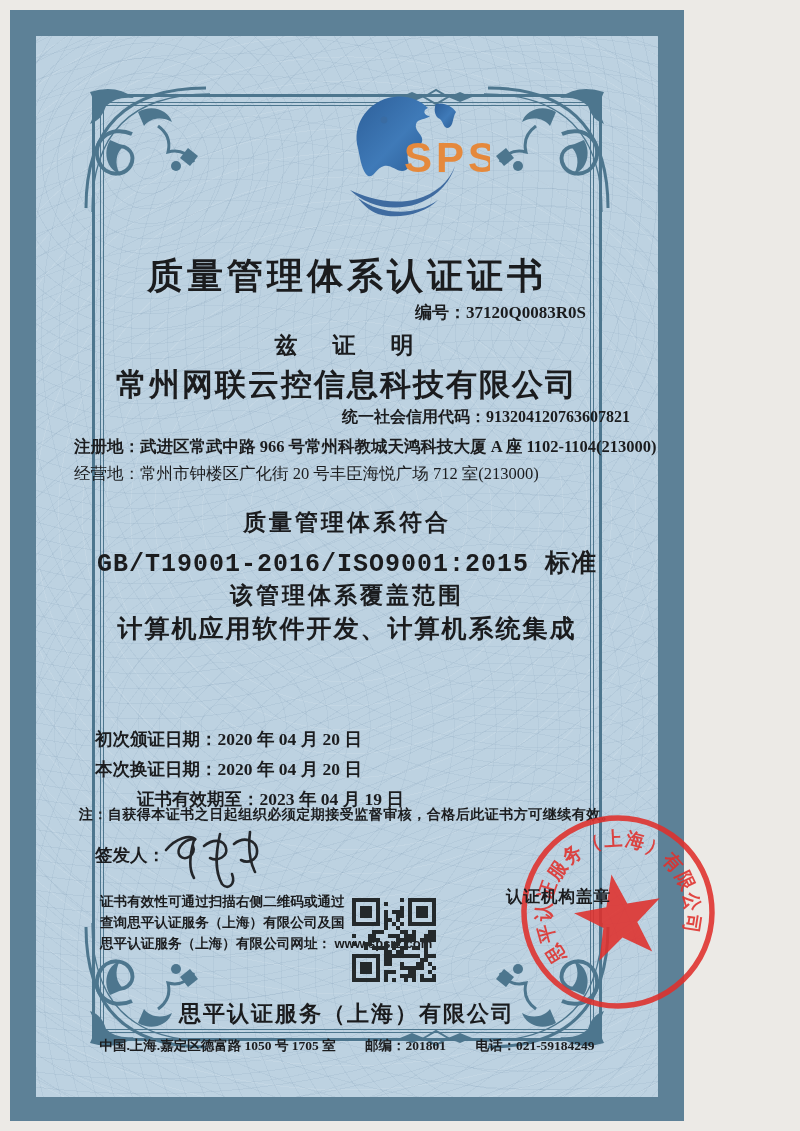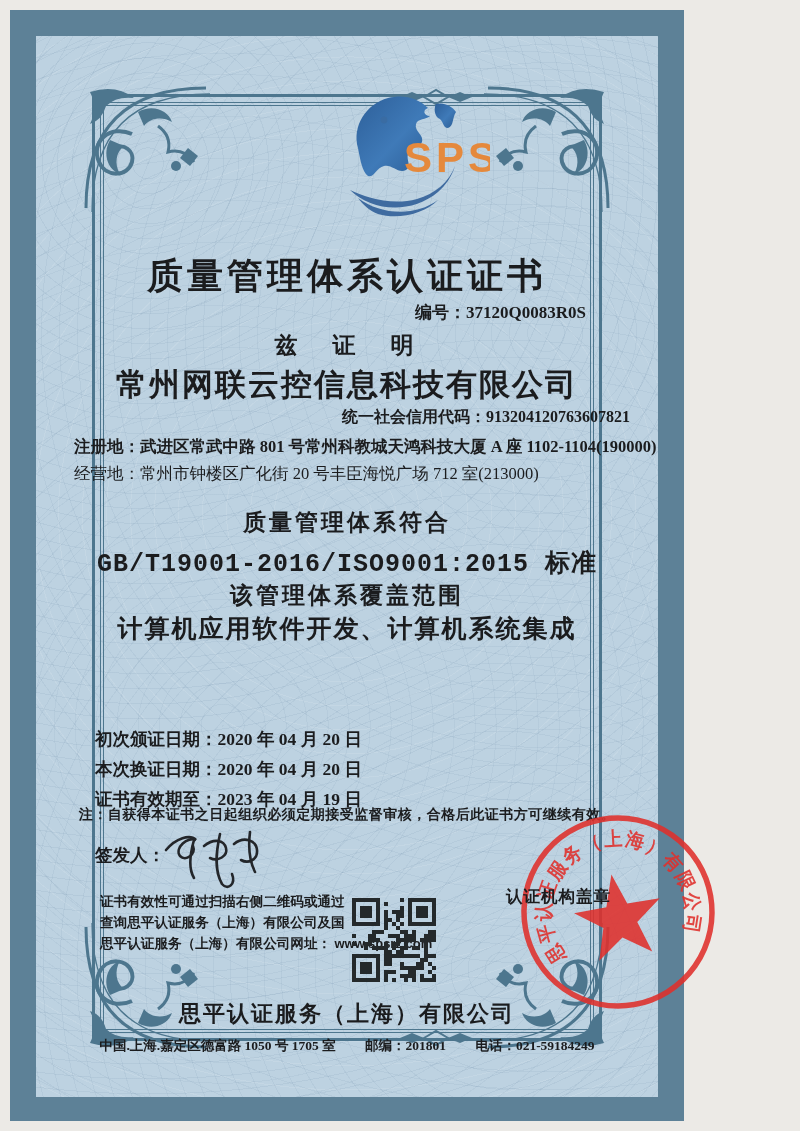--- a/index.html
+++ b/index.html
@@ -58,21 +58,21 @@
   .creditcode{top:407px;right:64px;text-align:right;font-size:16px;font-weight:bold;}
   .addr1{left:74px;top:436px;font-size:16.5px;font-weight:bold;}
   .addr2{left:74px;top:463px;font-size:16.5px;font-weight:normal;}
 
   .scope1{top:507px;font-size:23px;font-weight:bold;letter-spacing:3px;}
   .scope2{top:546px;font-size:25px;font-weight:bold;letter-spacing:1px;font-family:"Liberation Mono","DejaVu Sans Mono",serif;}
   .scope3{top:580px;font-size:23px;font-weight:bold;letter-spacing:3px;}
   .scope4{top:612px;font-size:25px;font-weight:bold;letter-spacing:2px;}
 
   .daterow{left:95px;font-size:17.5px;font-weight:bold;}
-  .d1{top:727px;} .d2{top:757px;} .d3{top:787px;}
+  .d1{top:727px;} .d2{top:757px;} .d3{top:787px;padding-left:42px;}
 
   .note{top:806px;font-size:14px;font-weight:bold;letter-spacing:.5px;}
 
   .issuer{left:95px;top:843px;font-size:17.5px;font-weight:bold;}
   .sig{left:160px;top:824px;width:110px;height:68px;}
 
   .verify{left:100px;top:892px;font-size:13.6px;font-weight:bold;line-height:20.8px;}
   .verify .url{font-family:"Liberation Sans","DejaVu Sans",sans-serif;font-size:13px;}
 
   .qr{left:352px;top:898px;width:84px;height:84px;}
@@ -163,21 +163,21 @@
 
   <div class="abs ctr certify ink">兹　证　明</div>
 
   <div class="abs ctr company ink">常州网联云控信息科技有限公司</div>
 
   <div class="abs creditcode ink">
     <span>统一社会信用代码：</span><span>913204120763607821</span>
   </div>
 
   <div class="abs addr1 ink">
-    <span>注册地：</span><span>武进区常武中路 801 号常州科教城天鸿科技大厦 A 座 1102-1104(190000)</span>
+    <span>注册地：</span><span>武进区常武中路 966 号常州科教城天鸿科技大厦 A 座 1102-1104(213000)</span>
   </div>
   <div class="abs addr2 ink">
     <span>经营地：</span><span>常州市钟楼区广化街 20 号丰臣海悦广场 712 室(213000)</span>
   </div>
 
   <div class="abs ctr scope1 ink">质量管理体系符合</div>
   <div class="abs ctr scope2 ink">GB/T19001-2016/ISO9001:2015 标准</div>
   <div class="abs ctr scope3 ink">该管理体系覆盖范围</div>
   <div class="abs ctr scope4 ink">计算机应用软件开发、计算机系统集成</div>
 

